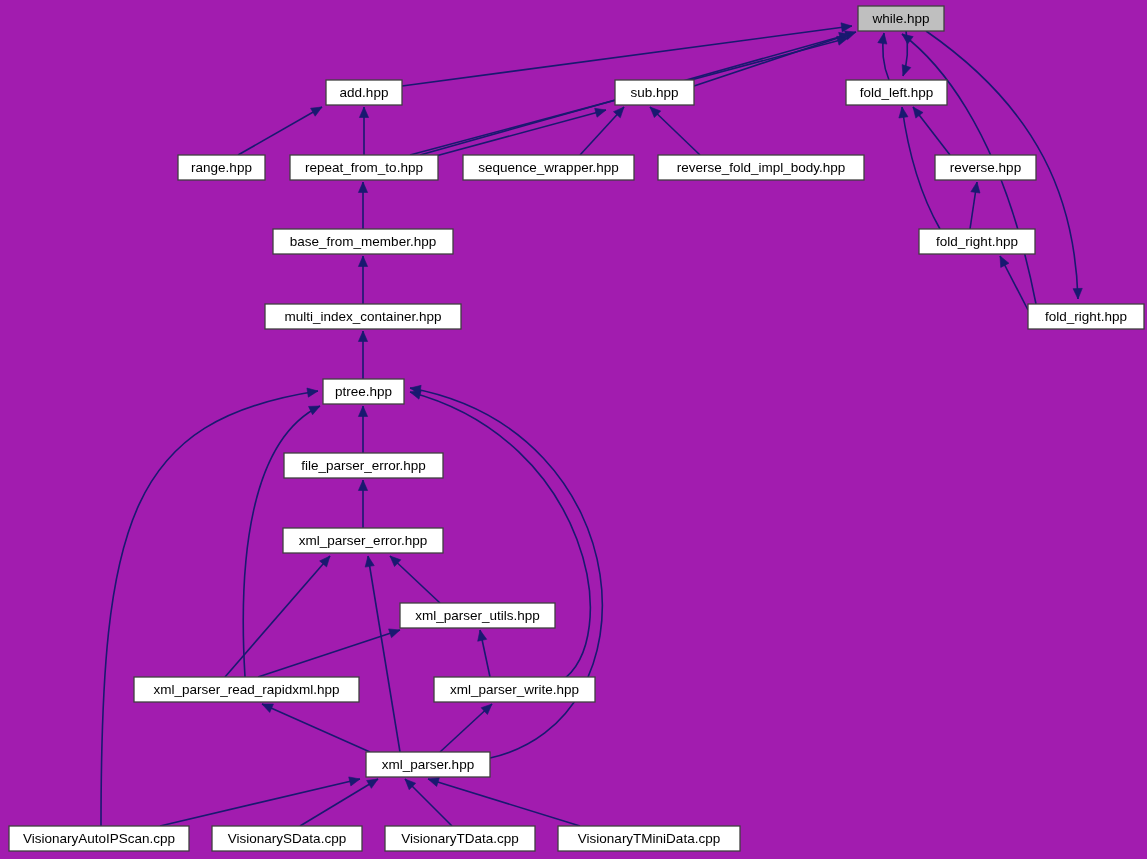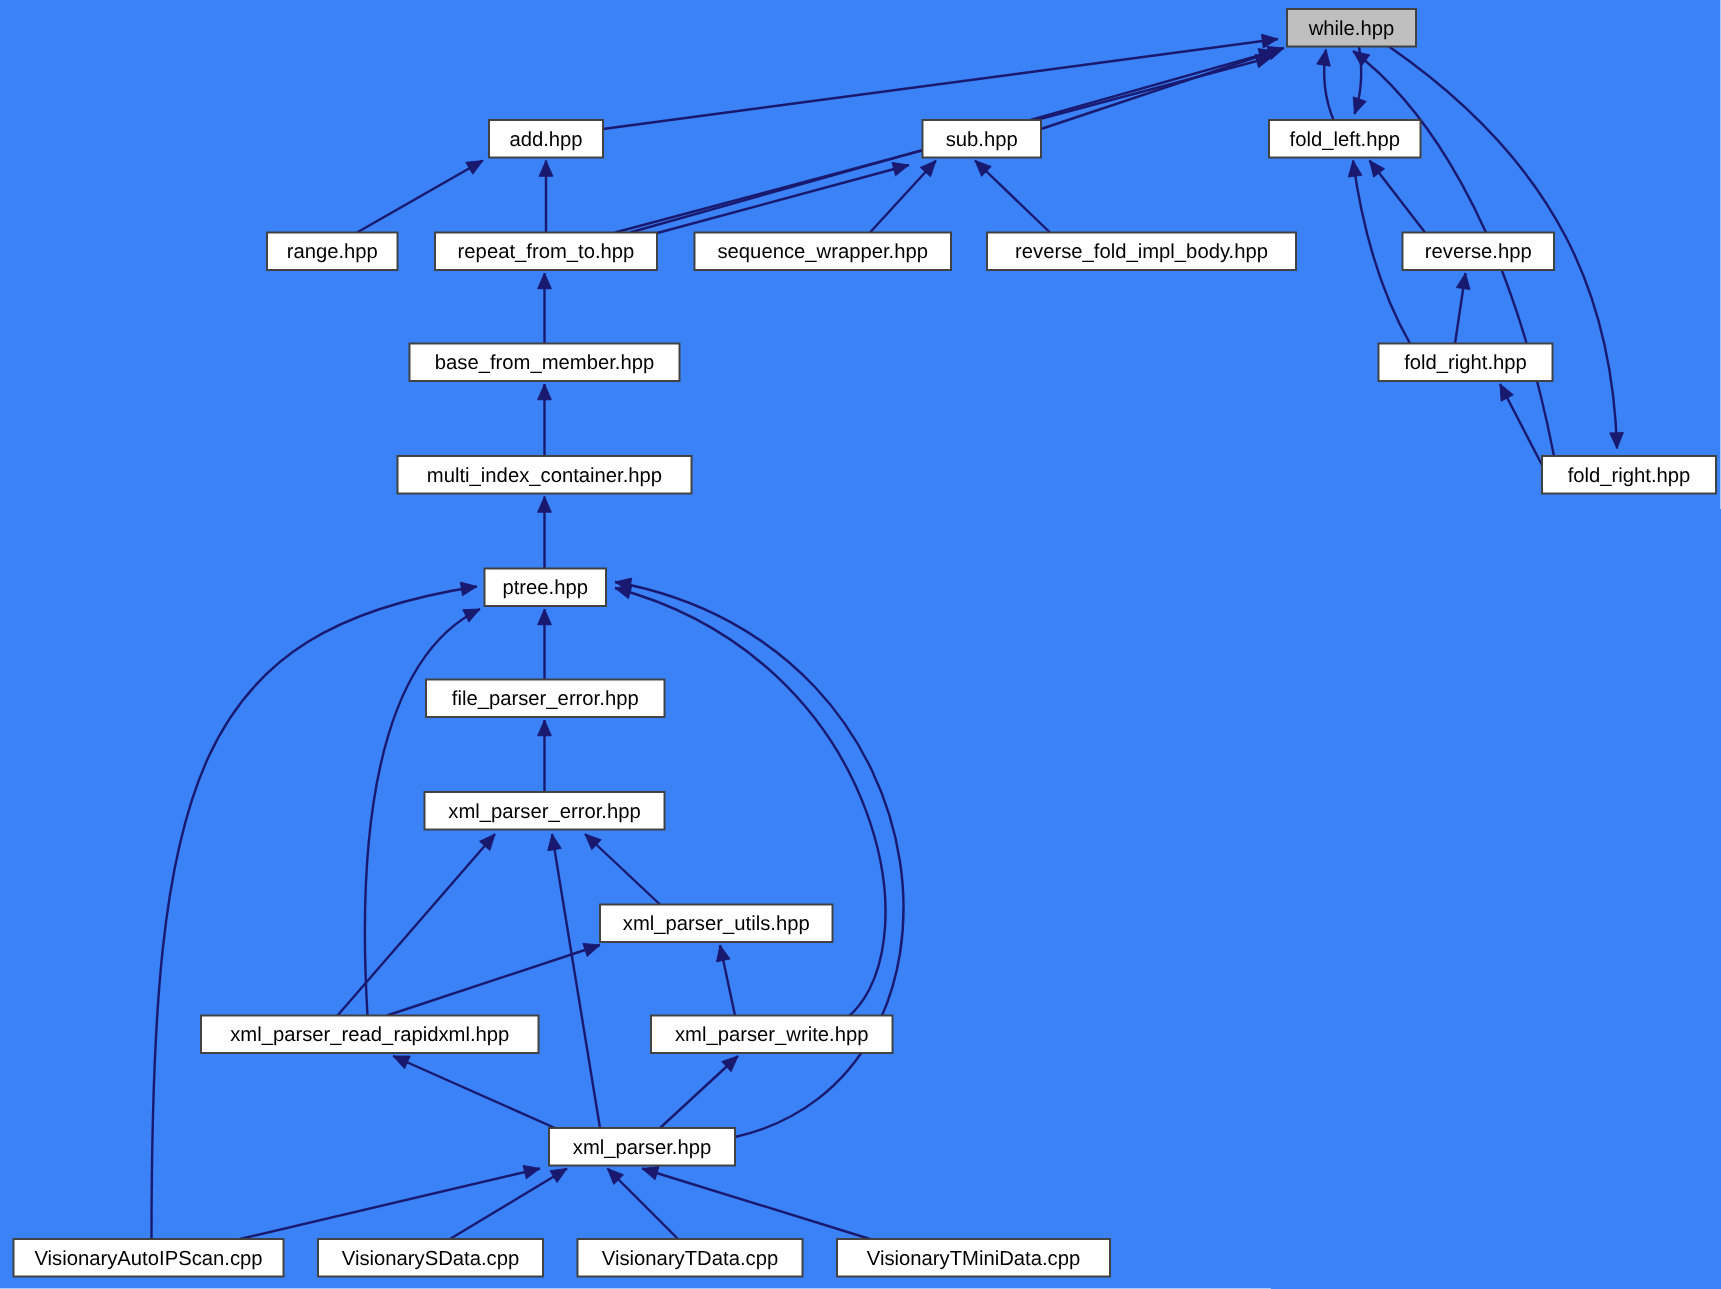--- a/index.html
+++ b/index.html
@@ -4,21 +4,21 @@
 <style>
   html, body {
     margin: 0;
     padding: 0;
     background: #ffffff;
   }
   #graph-root {
     position: relative;
     width: 1147px;
     height: 859px;
-    background: #3b82f6;
+    background: #a21caf;
     font-family: "Liberation Sans", "DejaVu Sans", sans-serif;
     text-align: right;
   }
   svg.graph-canvas {
     position: absolute;
     top: 0;
     left: 0;
     width: 1147px;
     height: 859px;
     overflow: visible;

